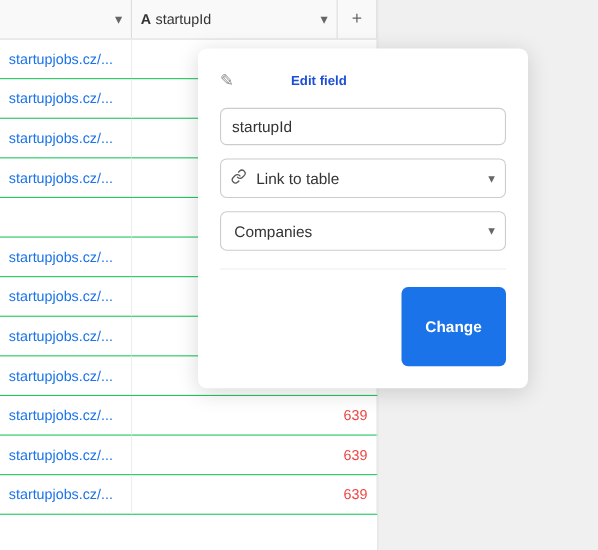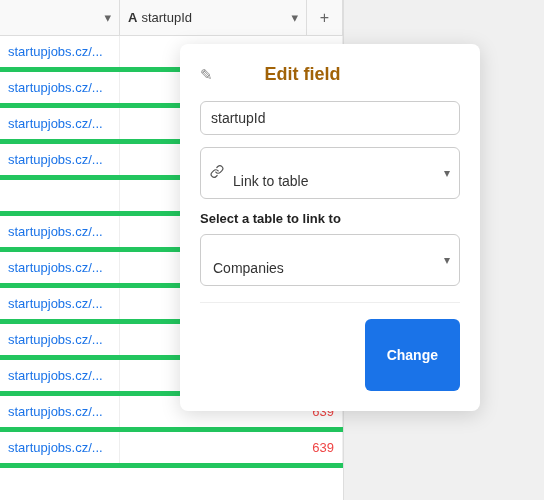--- a/index.html
+++ b/index.html
@@ -49,21 +49,21 @@
     .col-header.col-add {
       width: 36px;
       justify-content: center;
       color: #666;
       font-size: 16px;
     }
 
     .table-row {
       display: flex;
       height: 36px;
-      border-bottom: 5px solid #22c55e;
+      border-bottom: 1px solid #22c55e;
     }
 
     .cell {
       display: flex;
       align-items: center;
       padding: 0 8px;
       color: #ef4444;
       font-size: 13px;
       overflow: hidden;
       white-space: nowrap;
@@ -95,23 +95,23 @@
     }
 
     .panel-header {
       display: flex;
       align-items: center;
       gap: 8px;
       margin-bottom: 16px;
     }
 
     .panel-title {
-      font-size: 18px;
+      font-size: 12px;
       font-weight: 600;
-      color: #a16207;
+      color: #1d4ed8;
       padding-left: 44px;
     }
 
     .field-name-input {
       width: 100%;
       border: 1px solid #ccc;
       border-radius: 6px;
       padding: 8px 10px;
       font-size: 14px;
       color: #333;
@@ -121,21 +121,21 @@
 
     .select-wrapper {
       position: relative;
       margin-bottom: 12px;
     }
 
     .select-wrapper select {
       width: 100%;
       border: 1px solid #ccc;
       border-radius: 6px;
-      padding: 25px 32px 9px 32px;
+      padding: 9px 32px 9px 32px;
       font-size: 14px;
       color: #333;
       appearance: none;
       background: #fff;
       cursor: pointer;
       outline: none;
     }
 
     .select-icon {
       position: absolute;
@@ -267,21 +267,20 @@
         <path d="M10 13a5 5 0 0 0 7.54.54l3-3a5 5 0 0 0-7.07-7.07l-1.72 1.71"></path>
         <path d="M14 11a5 5 0 0 0-7.54-.54l-3 3a5 5 0 0 0 7.07 7.07l1.71-1.71"></path>
       </svg>
     </span>
     <select>
       <option>Link to table</option>
     </select>
     <span class="select-arrow">▾</span>
   </div>
 
-  <div class="select-label">Select a table to link to</div>
 
   <div class="select-wrapper">
     <select style="padding-left:12px;">
       <option>Companies</option>
     </select>
     <span class="select-arrow">▾</span>
   </div>
 
   <div class="divider"></div>
 

